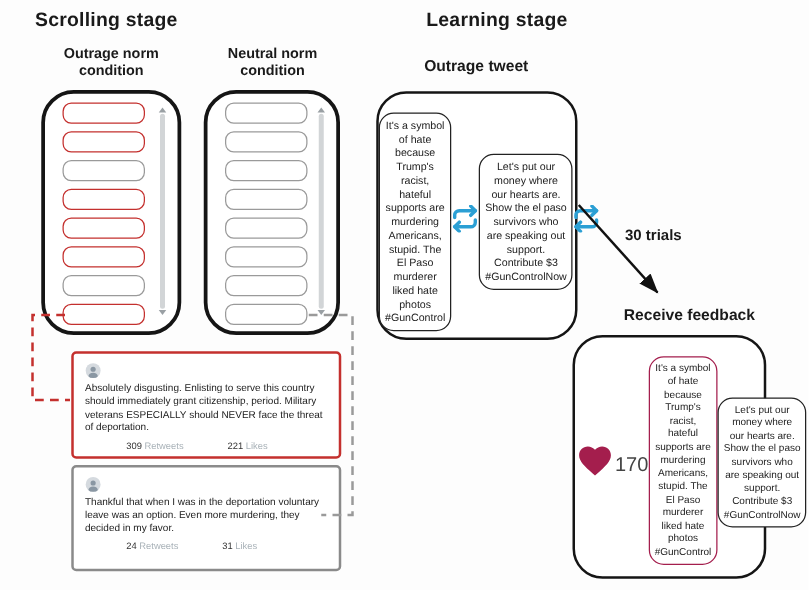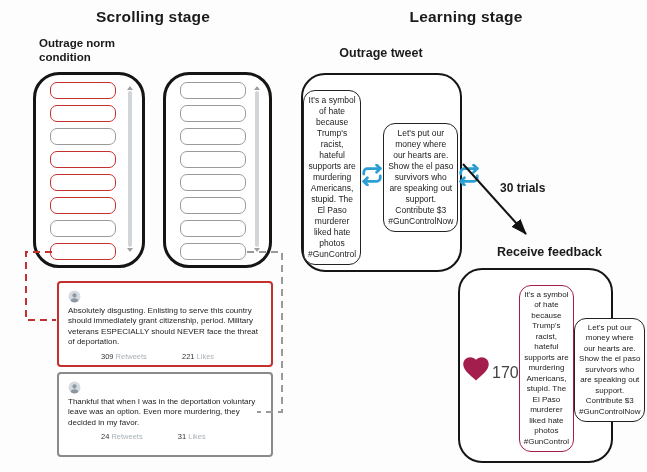--- a/index.html
+++ b/index.html
@@ -6,29 +6,29 @@
   .figure{
     position:relative;width:647px;height:472px;background:#fdfdfd;overflow:hidden;
     font-family:"Liberation Sans",sans-serif;color:#1a1a1a;
   }
   .overlay{position:absolute;left:0;top:0;z-index:6;pointer-events:none;}
   .conn{fill:none;stroke-width:2;stroke-dasharray:7 5;}
   .conn-outrage{stroke:var(--outrage-red,#c4302e);}
   .conn-neutral{stroke:var(--neutral-gray,#999999);}
   .trials-arrow{stroke:#111;stroke-width:2;}
 
-  .stage-title{position:absolute;top:8px;font-size:15.5px;font-weight:bold;text-align:center;letter-spacing:.2px;}
+  .stage-title{position:absolute;top:8px;font-size:15.5px;font-weight:bold;letter-spacing:.2px;}
   #scrolling-title{left:28px;width:250px;}
   #learning-title{left:341px;width:250px;}
-  .cond-label{position:absolute;top:36px;width:100px;font-size:11.5px;font-weight:bold;line-height:14px;}
+  .cond-label{position:absolute;top:36px;width:100px;font-size:11.5px;font-weight:bold;text-align:center;line-height:14px;}
   #outrage-label{left:39px;}
   #neutral-label{left:168px;}
   .box-label{position:absolute;font-size:12.5px;font-weight:bold;text-align:center;}
   #choose-label{left:301px;top:46px;width:160px;}
-  #feedback-label{left:447px;top:245px;width:155px;text-align:right;}
+  #feedback-label{left:474px;top:245px;width:155px;}
   #trials-label{position:absolute;left:500px;top:181px;font-size:12px;font-weight:bold;text-align:center;}
 
   .phone{
     position:absolute;top:72px;height:196px;background:#fff;
     border:3.5px solid #151515;border-radius:26px;box-sizing:border-box;z-index:2;
   }
   #phone-outrage{left:33px;width:112px;}
   #phone-neutral{left:163px;width:109px;}
   .feed{position:absolute;left:14px;top:7px;display:flex;flex-direction:column;gap:6px;}
   .feed-rect{width:66px;height:17px;border-radius:7px;background:#fff;border:1.8px solid;box-sizing:border-box;}
@@ -94,20 +94,21 @@
     </defs>
     <polyline class="conn conn-outrage" points="52,252 26,252 26,320 56,320"></polyline>
     <polyline class="conn conn-neutral" points="247,252 282,252 282,412 257,412"></polyline>
     <line class="trials-arrow" x1="463" y1="164" x2="526" y2="234" marker-end="url(#arrowhead)"></line>
   </svg>
 
   <div class="stage-title" id="scrolling-title">Scrolling stage</div>
   <div class="stage-title" id="learning-title">Learning stage</div>
 
   <div class="cond-label" id="outrage-label">Outrage norm condition</div>
+  <div class="cond-label" id="neutral-label">Neutral norm condition</div>
 
   <div class="phone" id="phone-outrage">
     <div class="feed">
         <div class="feed-rect outrage"></div>
         <div class="feed-rect outrage"></div>
         <div class="feed-rect neutral"></div>
         <div class="feed-rect outrage"></div>
         <div class="feed-rect outrage"></div>
         <div class="feed-rect outrage"></div>
         <div class="feed-rect neutral"></div>

